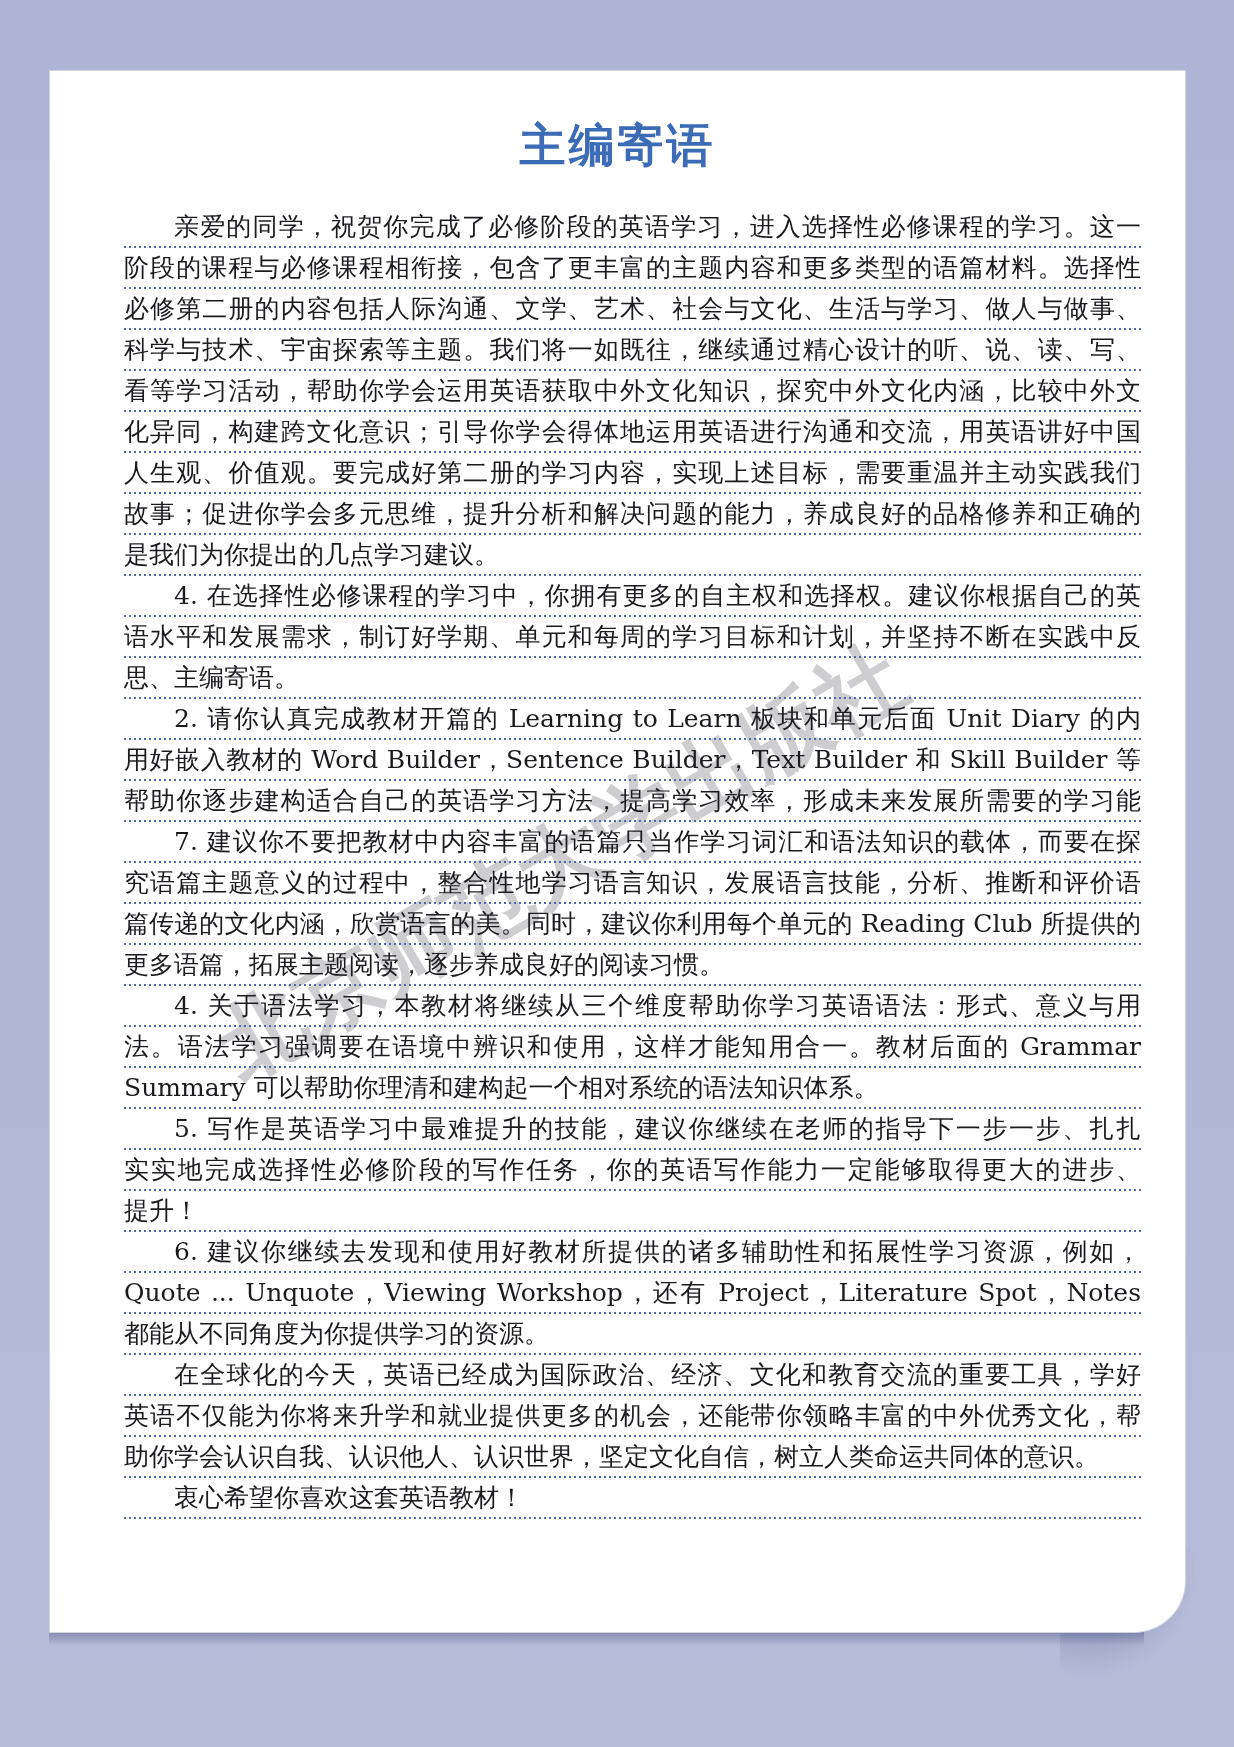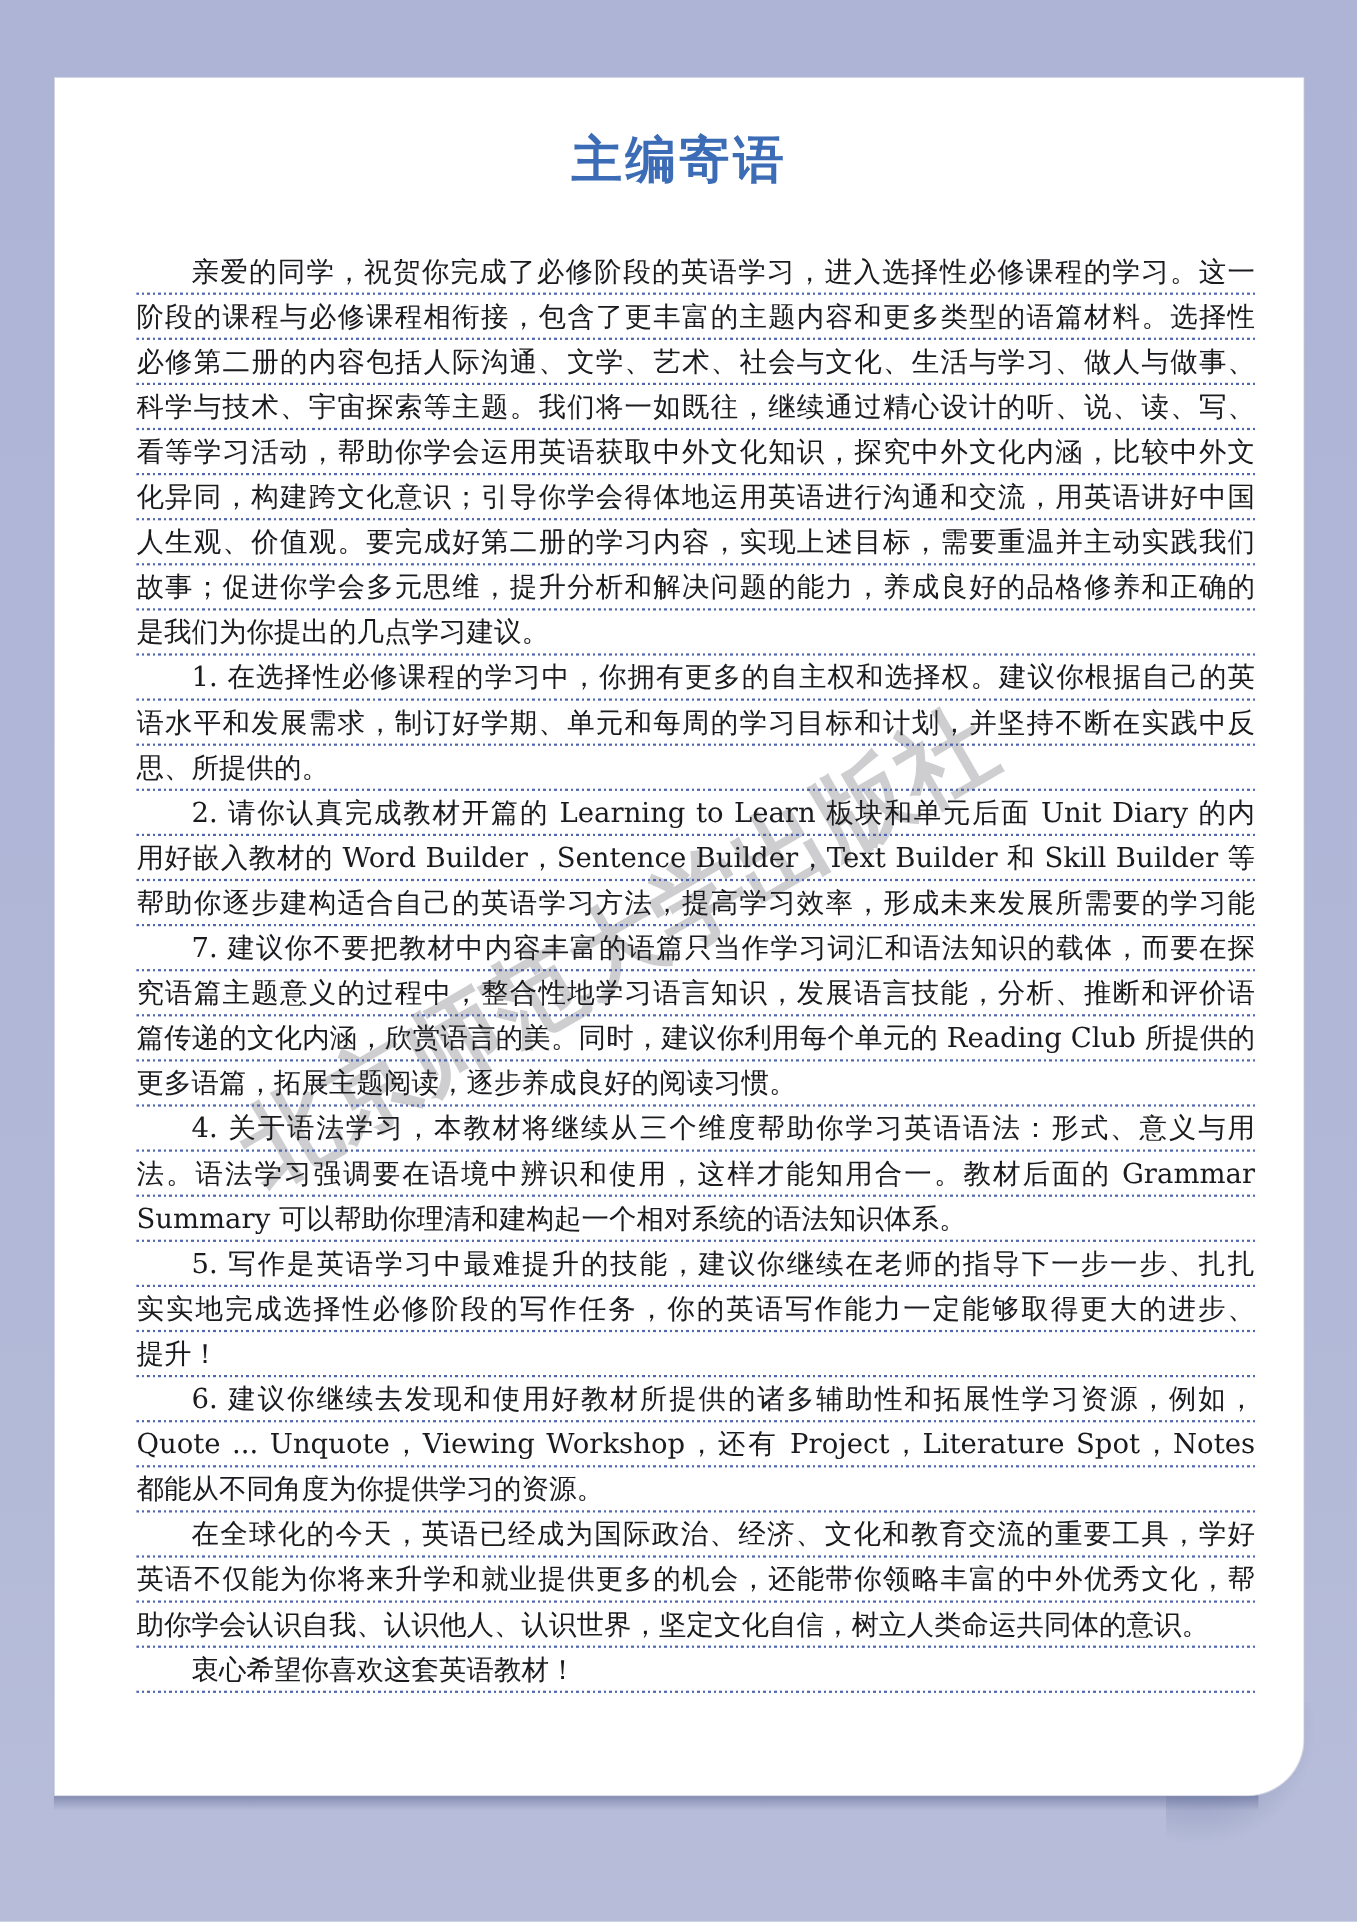--- a/index.html
+++ b/index.html
@@ -40,21 +40,21 @@
     font-family:"DejaVu Sans","Liberation Sans",sans-serif;
   }
   .watermark{
     position:absolute;left:66px;top:742px;width:890px;height:96px;line-height:96px;
     text-align:center;font-size:86px;font-weight:700;white-space:nowrap;
     color:var(--watermark,#c6c6c8);opacity:.85;
     transform:rotate(-30deg);
     pointer-events:none;
   }
   .content{
-    position:relative;margin-top:56px;padding:0 44px 0 74px;
+    position:relative;margin-top:36px;padding:0 44px 0 74px;
     color:var(--text,#1b1b1f);
   }
   .line{
     height:41px;line-height:40px;font-size:25px;overflow:hidden;
     text-align:justify;text-align-last:justify;
     background:repeating-linear-gradient(to right,var(--dotted_line,#5066ae) 0,var(--dotted_line,#5066ae) 2px,transparent 2px,transparent 5px) left bottom / 100% 2px no-repeat;
   }
   .line.first{text-indent:2em;}
   .line.last{text-align-last:left;}
 </style>
@@ -70,23 +70,23 @@
   <div class="content">
       <div class="line first">亲爱的同学，祝贺你完成了必修阶段的英语学习，进入选择性必修课程的学习。这一</div>
       <div class="line">阶段的课程与必修课程相衔接，包含了更丰富的主题内容和更多类型的语篇材料。选择性</div>
       <div class="line">必修第二册的内容包括人际沟通、文学、艺术、社会与文化、生活与学习、做人与做事、</div>
       <div class="line">科学与技术、宇宙探索等主题。我们将一如既往，继续通过精心设计的听、说、读、写、</div>
       <div class="line">看等学习活动，帮助你学会运用英语获取中外文化知识，探究中外文化内涵，比较中外文</div>
       <div class="line">化异同，构建跨文化意识；引导你学会得体地运用英语进行沟通和交流，用英语讲好中国</div>
       <div class="line">人生观、价值观。要完成好第二册的学习内容，实现上述目标，需要重温并主动实践我们</div>
       <div class="line">故事；促进你学会多元思维，提升分析和解决问题的能力，养成良好的品格修养和正确的</div>
       <div class="line last">是我们为你提出的几点学习建议。</div>
-      <div class="line first">1. 在选择性必修课程的学习中，你拥有更多的自主权和选择权。建议你根据自己的英</div>
+      <div class="line first">4. 在选择性必修课程的学习中，你拥有更多的自主权和选择权。建议你根据自己的英</div>
       <div class="line">语水平和发展需求，制订好学期、单元和每周的学习目标和计划，并坚持不断在实践中反</div>
-      <div class="line last">思、所提供的。</div>
+      <div class="line last">思、主编寄语。</div>
       <div class="line first">2. 请你认真完成教材开篇的 Learning to Learn 板块和单元后面 Unit Diary 的内容，进一步</div>
       <div class="line">用好嵌入教材的 Word Builder，Sentence Builder，Text Builder 和 Skill Builder 等板块。它们会</div>
       <div class="line last">帮助你逐步建构适合自己的英语学习方法，提高学习效率，形成未来发展所需要的学习能力。</div>
       <div class="line first">7. 建议你不要把教材中内容丰富的语篇只当作学习词汇和语法知识的载体，而要在探</div>
       <div class="line">究语篇主题意义的过程中，整合性地学习语言知识，发展语言技能，分析、推断和评价语</div>
       <div class="line">篇传递的文化内涵，欣赏语言的美。同时，建议你利用每个单元的 Reading Club 所提供的</div>
       <div class="line last">更多语篇，拓展主题阅读，逐步养成良好的阅读习惯。</div>
       <div class="line first">4. 关于语法学习，本教材将继续从三个维度帮助你学习英语语法：形式、意义与用</div>
       <div class="line">法。语法学习强调要在语境中辨识和使用，这样才能知用合一。教材后面的 Grammar</div>
       <div class="line last">Summary 可以帮助你理清和建构起一个相对系统的语法知识体系。</div>

